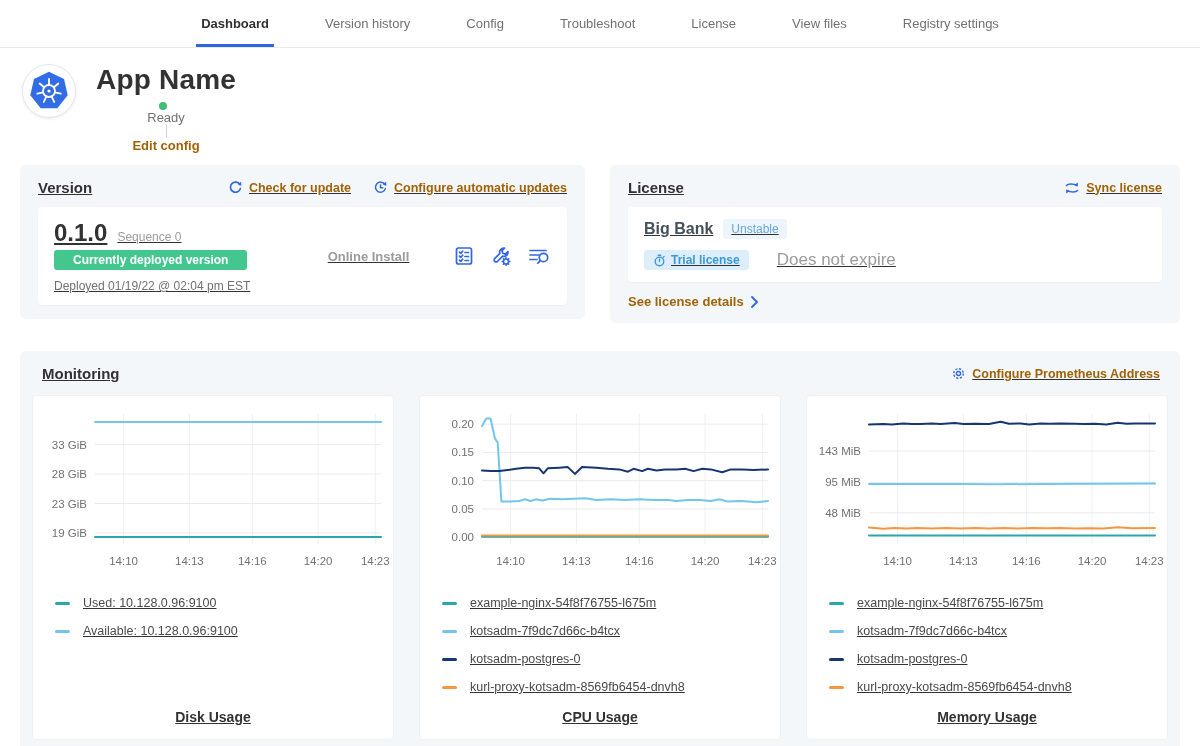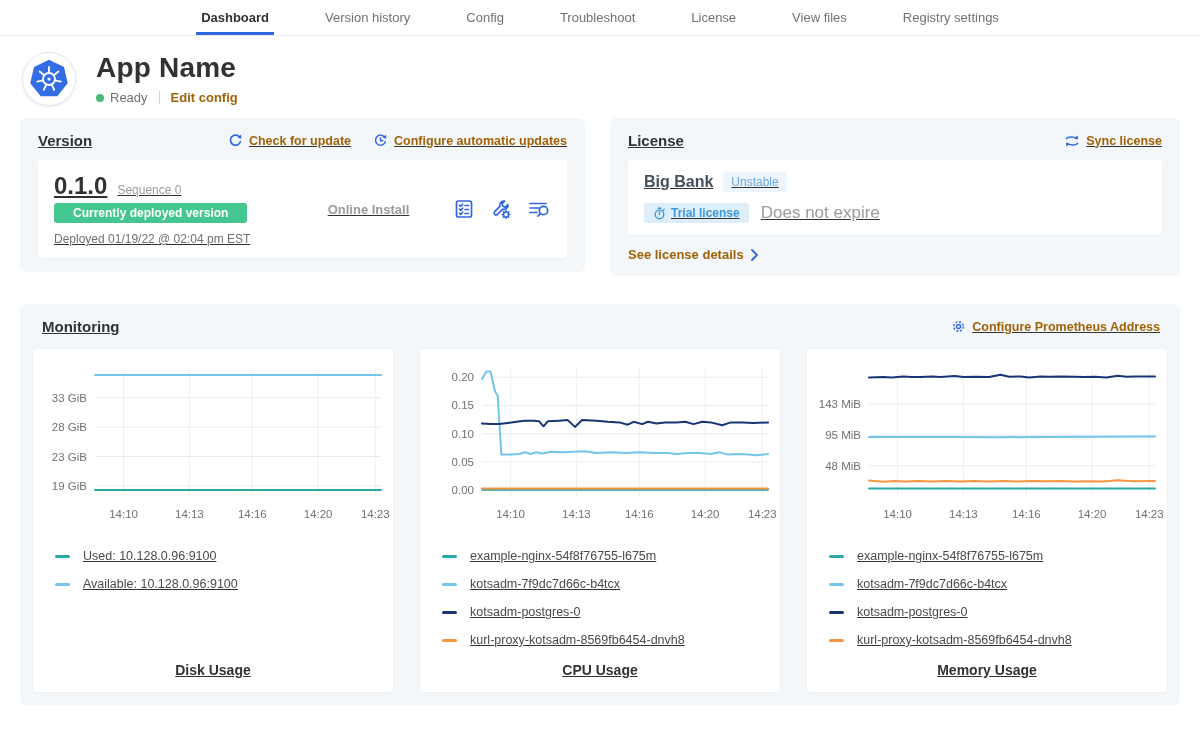--- a/index.html
+++ b/index.html
@@ -1,32 +1,32 @@
 <!DOCTYPE html>
 <html><head>
 <meta charset="utf-8">
 <style>
   * { box-sizing: border-box; margin: 0; padding: 0; }
   html,body { width:1200px; height:746px; overflow:hidden; background:#fff;
     font-family:"Liberation Sans","DejaVu Sans",sans-serif; color:#323232; }
 
   
-  .navbar { height:36px; display:flex; justify-content:center; align-items:stretch;
+  .navbar { height:48px; display:flex; justify-content:center; align-items:stretch;
     gap:46px; border-bottom:1px solid #e8eaec; background:#fff; }
   .nav-tab { display:flex; align-items:center; padding:0 5px; font-size:13px;
     color:#717171; cursor:pointer; }
   .nav-tab.active { color:#323232; font-weight:700; box-shadow:inset 0 -3px 0 #3066e0; }
 
   
   .app-header { display:flex; align-items:flex-start; gap:20px; padding:16px 22px 6px 22px; }
   .app-icon-wrap { width:54px; height:54px; border-radius:50%; background:#fff;
     border:1px solid #e4e8eb; box-shadow:0 1px 3px rgba(0,0,0,.08);
     display:flex; align-items:center; justify-content:center; }
   .app-title { font-size:28px; font-weight:700; letter-spacing:.2px; }
-  .app-status-row { display:flex; align-items:center; margin-top:6px; font-size:13px; color:#717171; }
+  .app-status-row { display:flex; align-items:center; margin-top:6px; font-size:13px; color:#717171;flex-direction:column; }
   .status-dot { width:8px; height:8px; border-radius:50%; background:#44bb77; margin-right:6px; }
   .vdivider { width:1px; height:13px; background:#d0d4d8; margin:0 11px; }
   .blue-link { color:#a16207; font-weight:700; font-size:12.5px; cursor:pointer;
     display:inline-flex; align-items:center; gap:6px; text-decoration:none; }
 
   
   .content { padding:6px 20px 0 20px; }
   .top-row { display:flex; gap:25px; align-items:flex-start; }
   .card { background:#f3f7f9; border-radius:6px; padding:14px 18px 14px 18px;text-decoration:underline; }
   .card-header { display:flex; justify-content:space-between; align-items:center; }
@@ -46,21 +46,21 @@
   .deployed-at { margin-top:9px; font-size:12px; color:#717171; }
   .version-mid { flex:1; text-align:center; font-size:13px; font-weight:700; color:#9b9b9b; }
   .version-actions { display:flex; gap:15px; align-items:center; }
   .icon-btn { cursor:pointer; display:flex; }
   .see-link { margin-top:12px; font-size:13px; }
 
   .license-card { flex:1; }
   .license-name-row { display:flex; align-items:center; gap:10px; }
   .license-name { font-size:16px; font-weight:700; color:#44515c; }
   .channel-badge { background:#ecf5fc; color:#6ba5dc; font-size:12px; padding:3px 8px; border-radius:3px; }
-  .license-meta-row { display:flex; align-items:center; gap:12px; margin-top:11px; }
+  .license-meta-row { display:flex; align-items:center; gap:28px; margin-top:11px; }
   .type-badge { background:#ddeefa; color:#3b99d8; font-size:12px; font-weight:700;
     padding:3px 9px; border-radius:3px; display:inline-flex; align-items:center; gap:5px; }
   .expiry { font-size:17px; color:#9b9b9b; }
 
   
   .monitoring-card { margin-top:28px; padding:14px 12px 12px 12px; }
   .monitoring-header { display:flex; justify-content:space-between; align-items:center; padding:0 8px 0 10px; }
   .charts-row { display:flex; gap:25px; margin-top:13px; }
   .chart-panel { width:362px; height:345px; background:#fff; border:1px solid #eef2f4;
     border-radius:4px; display:flex; flex-direction:column; padding:6px 0 14px 0; }

